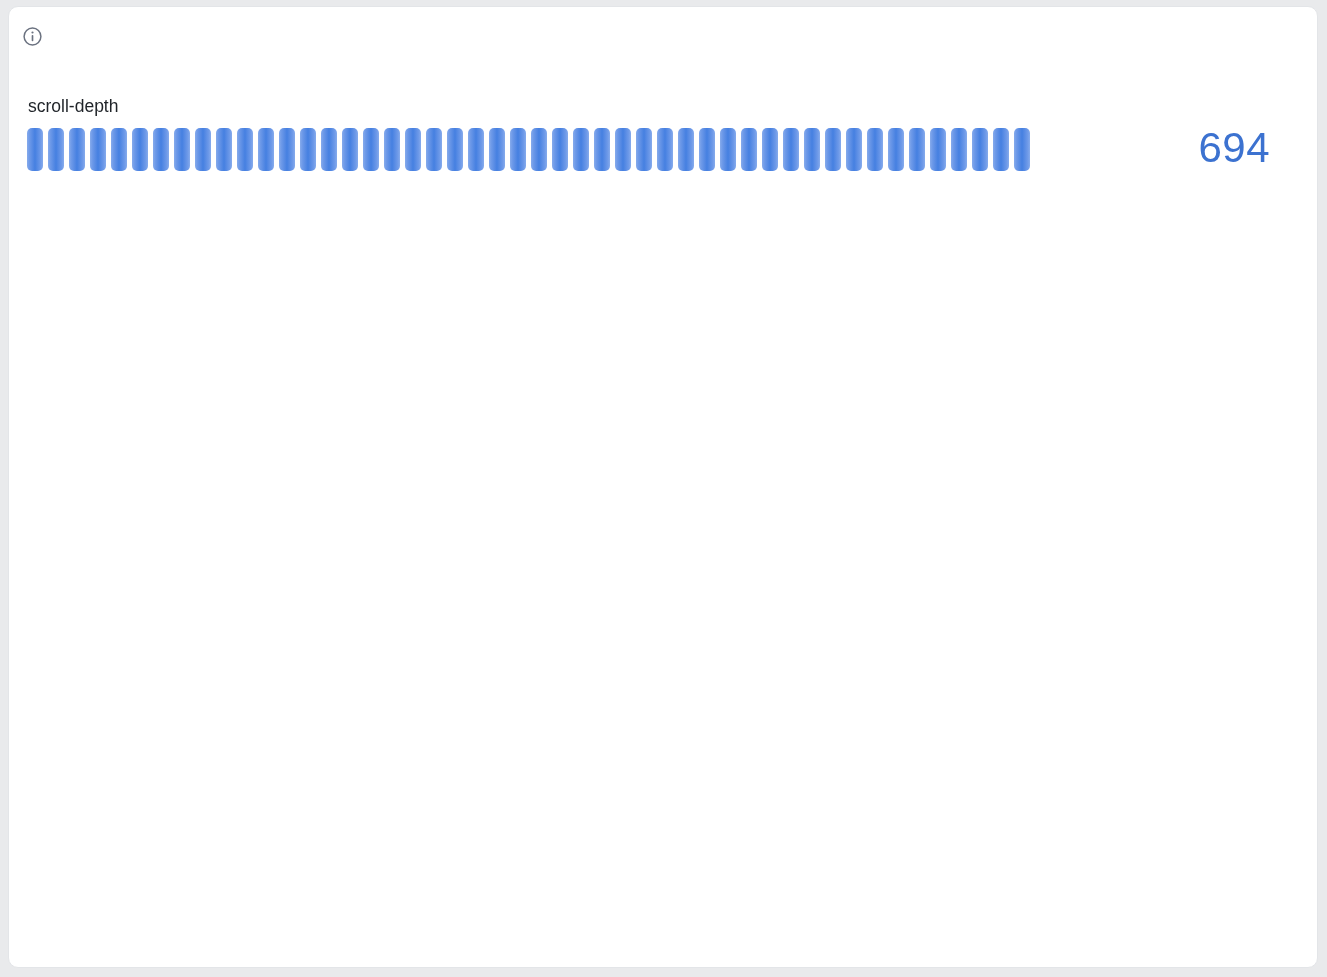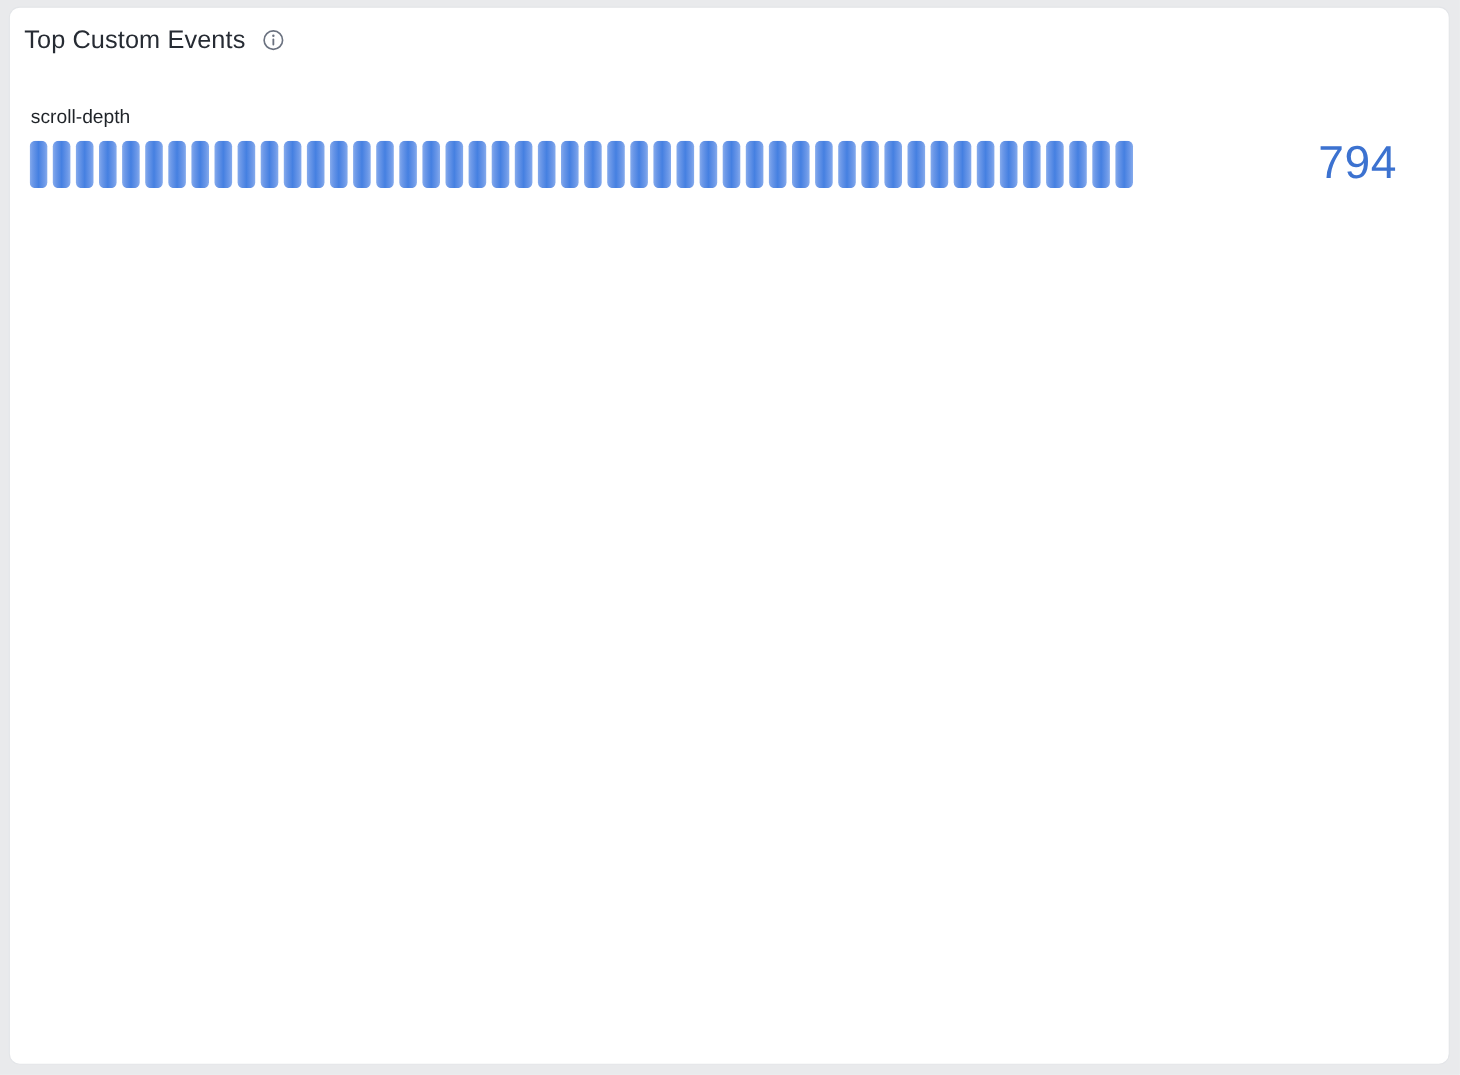--- a/index.html
+++ b/index.html
@@ -129,21 +129,20 @@
     white-space: nowrap;
     letter-spacing: 0.5px;
   }
 </style>
 </head>
 <body>
 
 <div class="card">
 
   <div class="card-header">
-    <div class="card-title">Top Custom Events</div>
     <span class="info-icon-wrap">
       <svg class="info-icon" viewBox="0 0 24 24" fill="none" aria-hidden="true">
         <circle cx="12" cy="12" r="9.6" stroke="currentColor" stroke-width="1.7" fill="none"></circle>
         <circle cx="12" cy="7.4" r="1.25" fill="currentColor"></circle>
         <rect x="11.05" y="10.3" width="1.9" height="7.2" rx="0.9" fill="currentColor"></rect>
       </svg>
     </span>
   </div>
 
   <div class="chart-body">
@@ -197,18 +196,18 @@
             <span class="bar-seg"></span>
             <span class="bar-seg"></span>
             <span class="bar-seg"></span>
             <span class="bar-seg"></span>
             <span class="bar-seg"></span>
             <span class="bar-seg"></span>
             <span class="bar-seg"></span>
           </div>
       </div>
 
-      <div class="event-value">794</div>
+      <div class="event-value">694</div>
     </div>
 
   </div>
 
 </div>
 
 </body></html>

